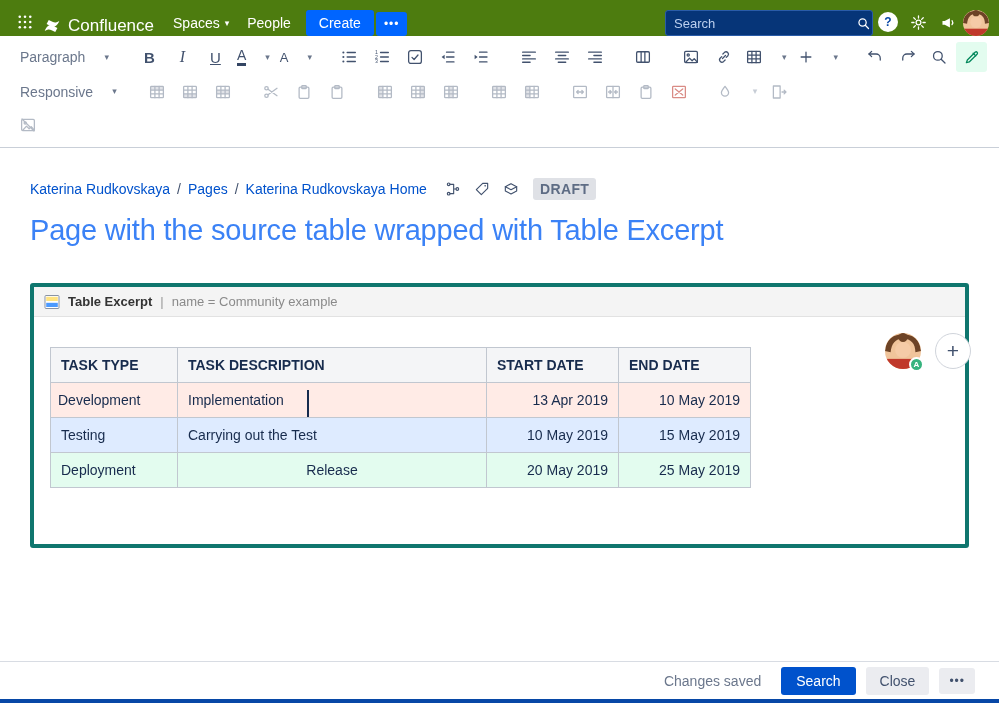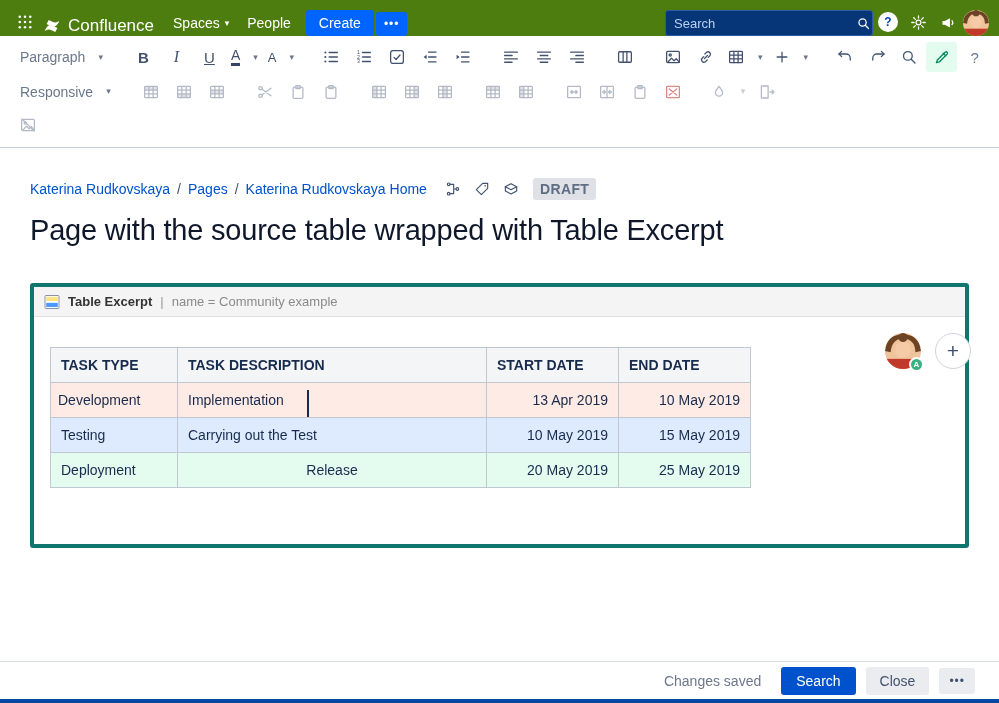--- a/index.html
+++ b/index.html
@@ -20,21 +20,21 @@
   .help-circle{width:20px;height:20px;border-radius:50%;background:#fff;color:#0747A6;font-size:12px;font-weight:700;display:flex;align-items:center;justify-content:center;border:none;cursor:pointer;}
   .avatar{width:26px;height:26px;border-radius:50%;overflow:hidden;display:inline-block;flex:none;cursor:pointer;}
   .chev{font-size:9px;line-height:1;}
 
   
   .toolbars{background:#fff;border-bottom:1px solid #C9CFD8;padding:3px 12px 6px;}
   .tb-row{display:flex;align-items:center;height:36px;}
   .tb-row.small{height:33px;}
   .tb-left,.tb-right{display:flex;align-items:center;gap:2px;}
   .tb-right{margin-left:auto;}
-  .tb-btn{display:inline-flex;align-items:center;justify-content:center;gap:11px;min-width:31px;height:30px;border:none;background:transparent;color:#42526E;border-radius:3px;font-size:14px;cursor:pointer;padding:0 4px;}
+  .tb-btn{display:inline-flex;align-items:center;justify-content:center;gap:17px;min-width:31px;height:30px;border:none;background:transparent;color:#42526E;border-radius:3px;font-size:14px;cursor:pointer;padding:0 4px;}
   .tb-btn.disabled{color:#B3BAC5;cursor:default;}
   .tb-btn.hl{background:#E3FCEF;color:#00875A;}
   .tb-btn .chev{color:#6B778C;margin-left:2px;}
   .tb-btn.disabled .chev{color:#C7CDD6;}
   .style-dd{color:#6B778C;font-size:14px;padding:0 8px;min-width:96px;justify-content:space-between;}
   .tb-sep{width:13px;height:1px;display:inline-block;}
   .glyph{line-height:1;}
   .g-bold{font-weight:700;font-size:15px;}
   .g-italic{font-family:"Liberation Serif","DejaVu Serif",serif;font-style:italic;font-size:16px;}
   .g-underline{text-decoration:underline;font-size:15px;}
@@ -49,21 +49,21 @@
   .crumb{color:#0052CC;text-decoration:none;cursor:pointer;}
   .crumb-sep{color:#42526E;margin:0 7px;}
   .bc-icons{display:flex;align-items:center;gap:9px;margin-left:16px;color:#42526E;}
   .bc-iconbtn{background:transparent;border:none;color:#42526E;cursor:pointer;display:flex;align-items:center;padding:2px;}
   .draft-badge{background:#DFE1E6;color:#5E6C84;font-size:14px;font-weight:700;letter-spacing:.4px;padding:3px 7px;border-radius:3px;margin-left:12px;}
   .head-right{position:absolute;right:28px;top:155px;display:flex;align-items:center;gap:14px;}
   .avatar-lg{width:36px;height:36px;position:relative;cursor:pointer;}
   .avatar-lg .avatar{width:36px;height:36px;}
   .presence{position:absolute;right:-3px;bottom:-3px;width:15px;height:15px;border-radius:50%;background:#36B37E;border:2px solid #fff;color:#fff;font-size:8px;font-weight:700;display:flex;align-items:center;justify-content:center;}
   .plus-circle{width:36px;height:36px;border-radius:50%;border:1px solid #D0D4DB;background:#fff;color:#42526E;font-size:21px;font-weight:300;display:flex;align-items:center;justify-content:center;cursor:pointer;}
-  .page-title{font-size:29px;font-weight:400;color:#0f172a;margin-top:14px;letter-spacing:-.2px;}
+  .page-title{font-size:29px;font-weight:400;color:#3b82f6;margin-top:14px;letter-spacing:-.2px;}
   .text-caret{position:absolute;left:307px;top:212px;width:1.5px;height:27px;background:#172B4D;}
 
   
   .macro-panel{margin-top:36px;border:4px solid #0f766e;border-radius:3px;background:#fff;}
   .macro-header{height:30px;background:#F4F4F4;border-bottom:1px solid #E2E2E2;display:flex;align-items:center;gap:8px;padding:0 10px;font-size:13px;cursor:pointer;}
   .macro-title{font-weight:700;color:#333;}
   .macro-div{color:#999;}
   .macro-params{color:#8A8A8A;}
   .macro-body{padding:30px 16px 56px;}
 

